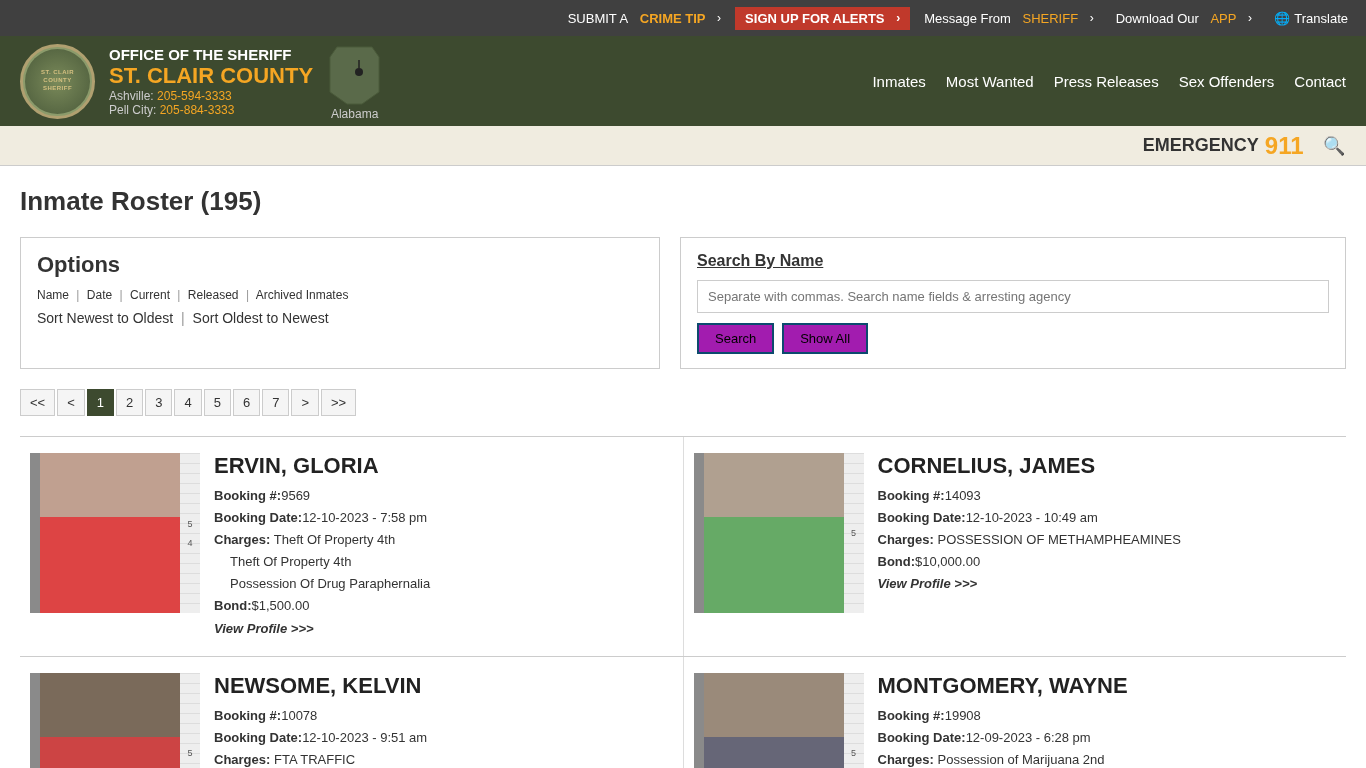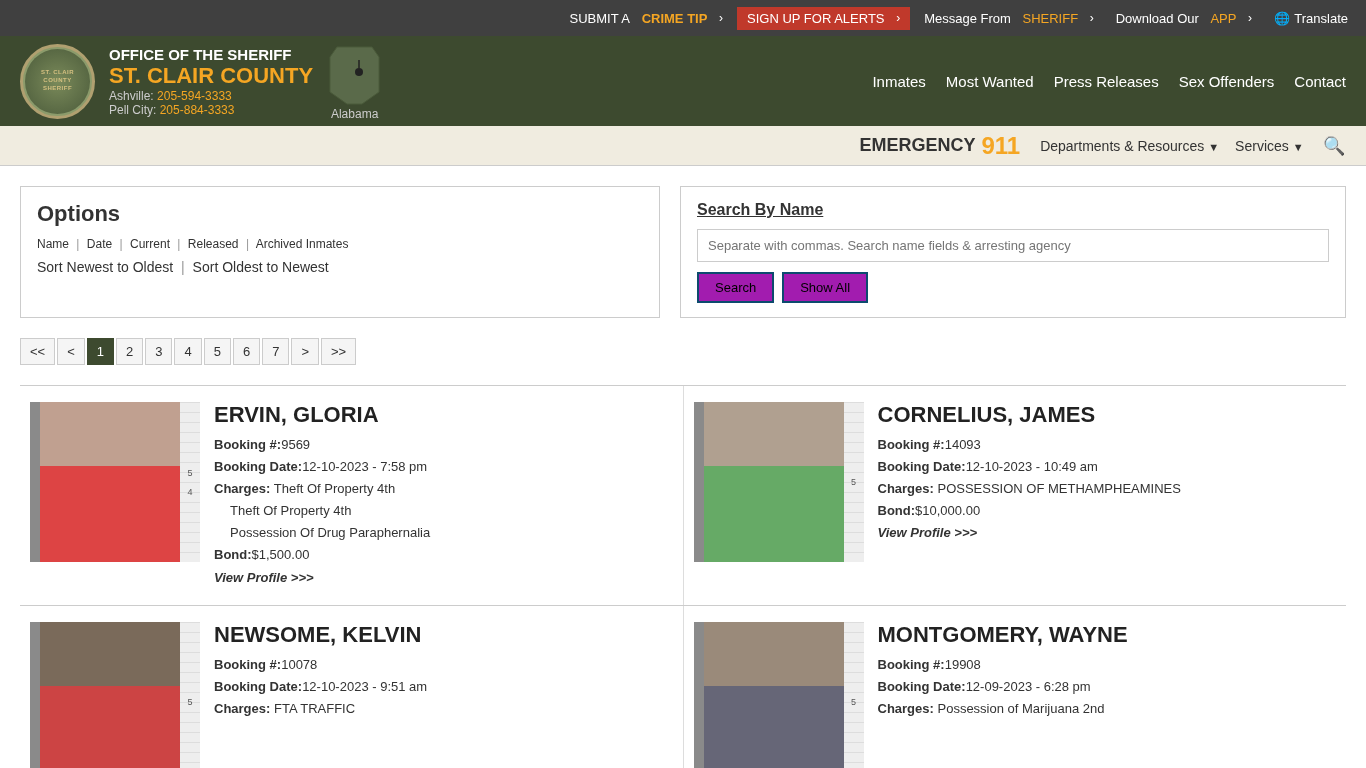--- a/index.html
+++ b/index.html
@@ -20,21 +20,21 @@
     .top-bar-item {
       display: flex;
       align-items: center;
       gap: 4px;
       cursor: pointer;
       padding: 0 8px;
       white-space: nowrap;
     }
     .top-bar-item.crime-tip { color: #fff; }
     .top-bar-item.crime-tip span.highlight { color: #f5a623; font-weight: bold; }
-    .top-bar-item.alerts { background: #c0392b; color: #fff; padding: 4px 10px; font-weight: normal; }
+    .top-bar-item.alerts { background: #c0392b; color: #fff; padding: 4px 10px; font-weight: bold; }
     .top-bar-item .highlight { color: #f5a623; }
     .arrow { font-size: 12px; }
 
     
     .header {
       background: #3d4a2f;
       display: flex;
       align-items: center;
       justify-content: space-between;
       padding: 0 20px;
@@ -355,32 +355,25 @@
     <a>Sex Offenders</a>
     <a>Contact</a>
   </div>
 </div>
 
 <div class="sub-header">
   <div class="emergency-block">
     <span>EMERGENCY</span>
     <span class="number">911</span>
   </div>
-  <div class="sub-nav">
-    <a>
-      <span>Departments &amp; Resources</span> <span class="dropdown-arrow">▼</span>
-    </a>
-    <a>
-      <span>Services</span> <span class="dropdown-arrow">▼</span>
-    </a>
-  </div>
   <div class="search-icon-btn">🔍</div>
 </div>
 
 <div class="main-content">
+  <h1 class="page-title">Inmate Roster (195)</h1>
 
   <div class="options-search-row">
 
     <div class="options-box">
       <h3>Options</h3>
       <div class="options-links">
         <a>Name</a>
         <span class="separator">|</span>
         <a>Date</a>
         <span class="separator">|</span>

